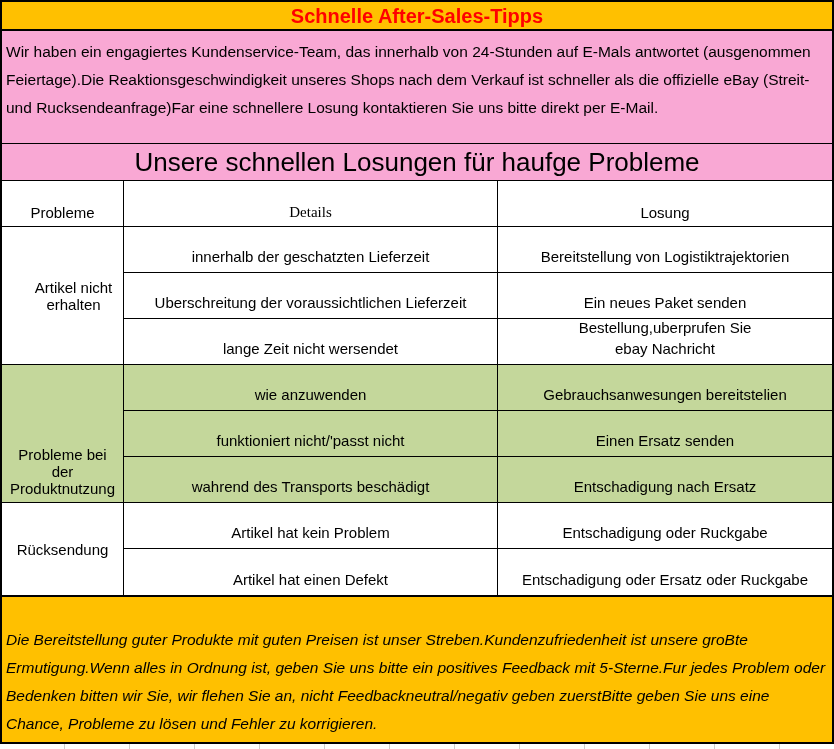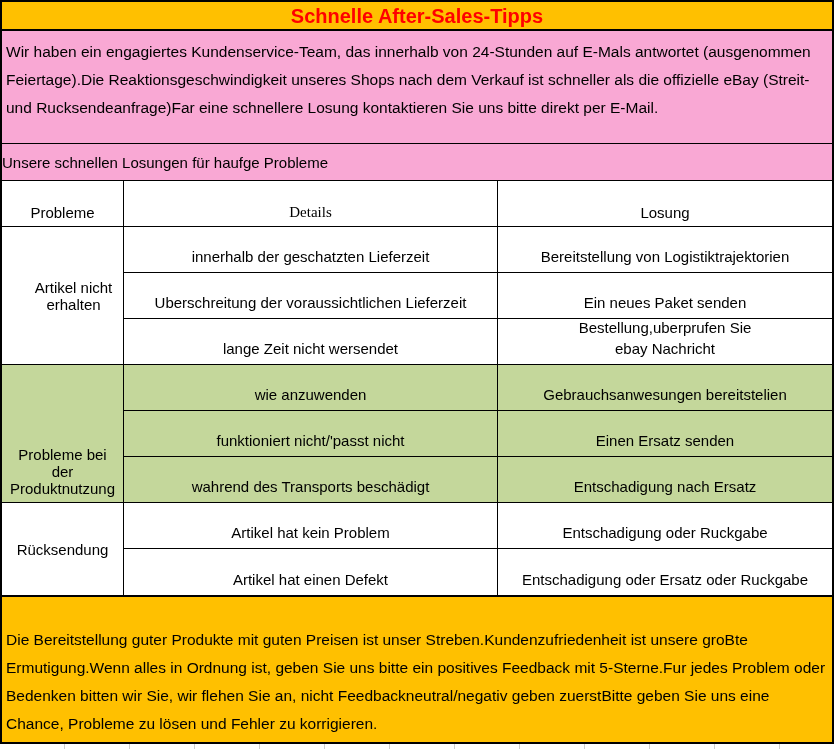--- a/index.html
+++ b/index.html
@@ -26,22 +26,22 @@
   .intro {
     box-sizing:border-box; height:113px; flex:0 0 113px;
     border-bottom:1px solid #000;
     padding:7px 6px 8px 4px;
     font-size:15.5px; line-height:28px;
   }
   
   .table-title-row {
     box-sizing:border-box; height:37px; flex:0 0 37px;
     border-bottom:1px solid #000;
-    display:flex; align-items:center; 
-    font-size:15px;
+    display:flex; align-items:center; justify-content:center;
+    font-size:26px;
   }
   
   .tbl {
     box-sizing:border-box; height:414px; flex:0 0 414px;
     display:grid;
     grid-template-columns:122px 374px 1fr;
     grid-template-rows:repeat(9,46px);
   }
   .cell {
     box-sizing:border-box;
@@ -57,21 +57,21 @@
   .cell.green { background:var(--green,#C4D79B); }
   .cell.prewrap { white-space:pre-line; line-height:21px; }
   .head { font-size:15px; }
   
   .footer {
     box-sizing:border-box; flex:1 1 auto;
     background:var(--orange,#FFC000);
     border-top:2px solid #000;
     display:flex; align-items:flex-end;
     padding:16px 4px 4px 4px;
-    font-size:15.5px; line-height:28px;
+    font-size:15.5px; line-height:28px;font-style:italic;
   }
   
   .bottom-strip {
     width:834px; height:5px; background:#fff;
     background-image:repeating-linear-gradient(90deg,transparent 0 64px,#cccccc 64px 65px);
   }
 </style>
 </head>
 <body>
 

